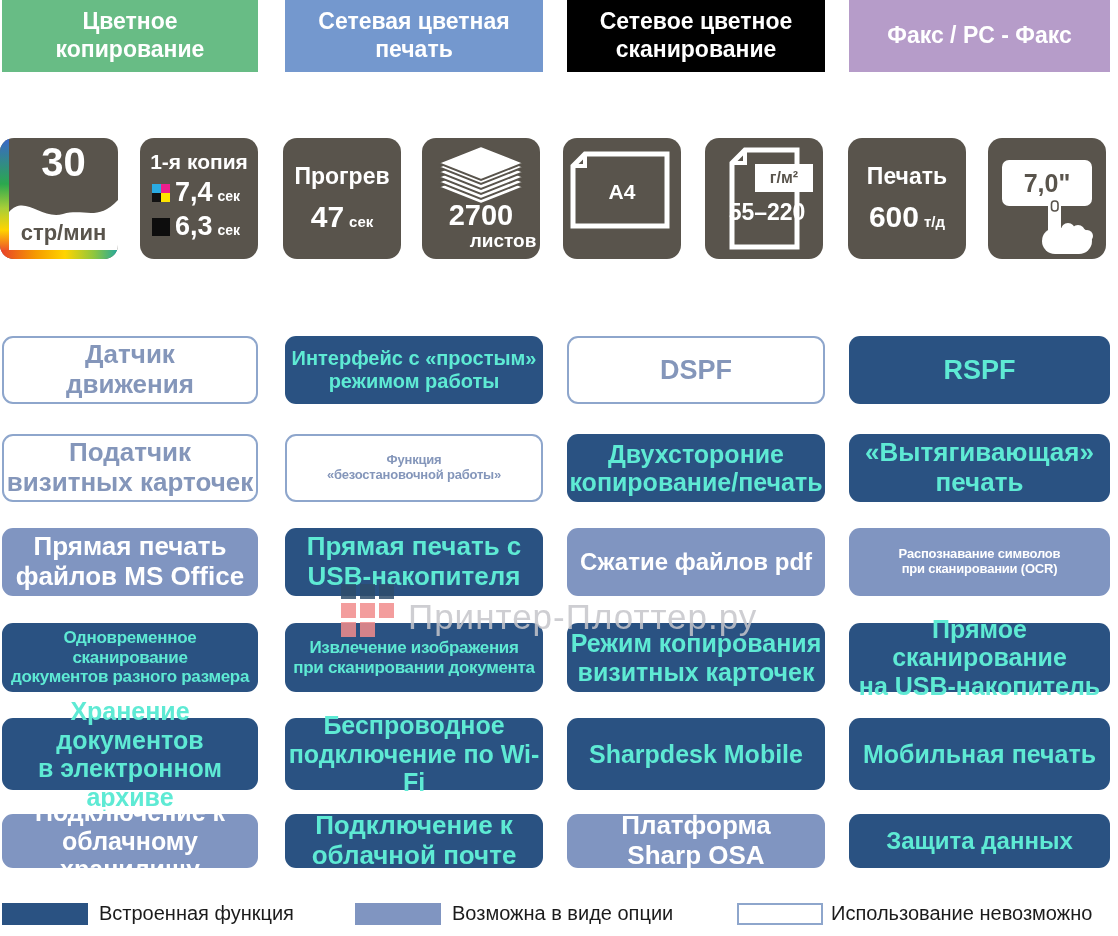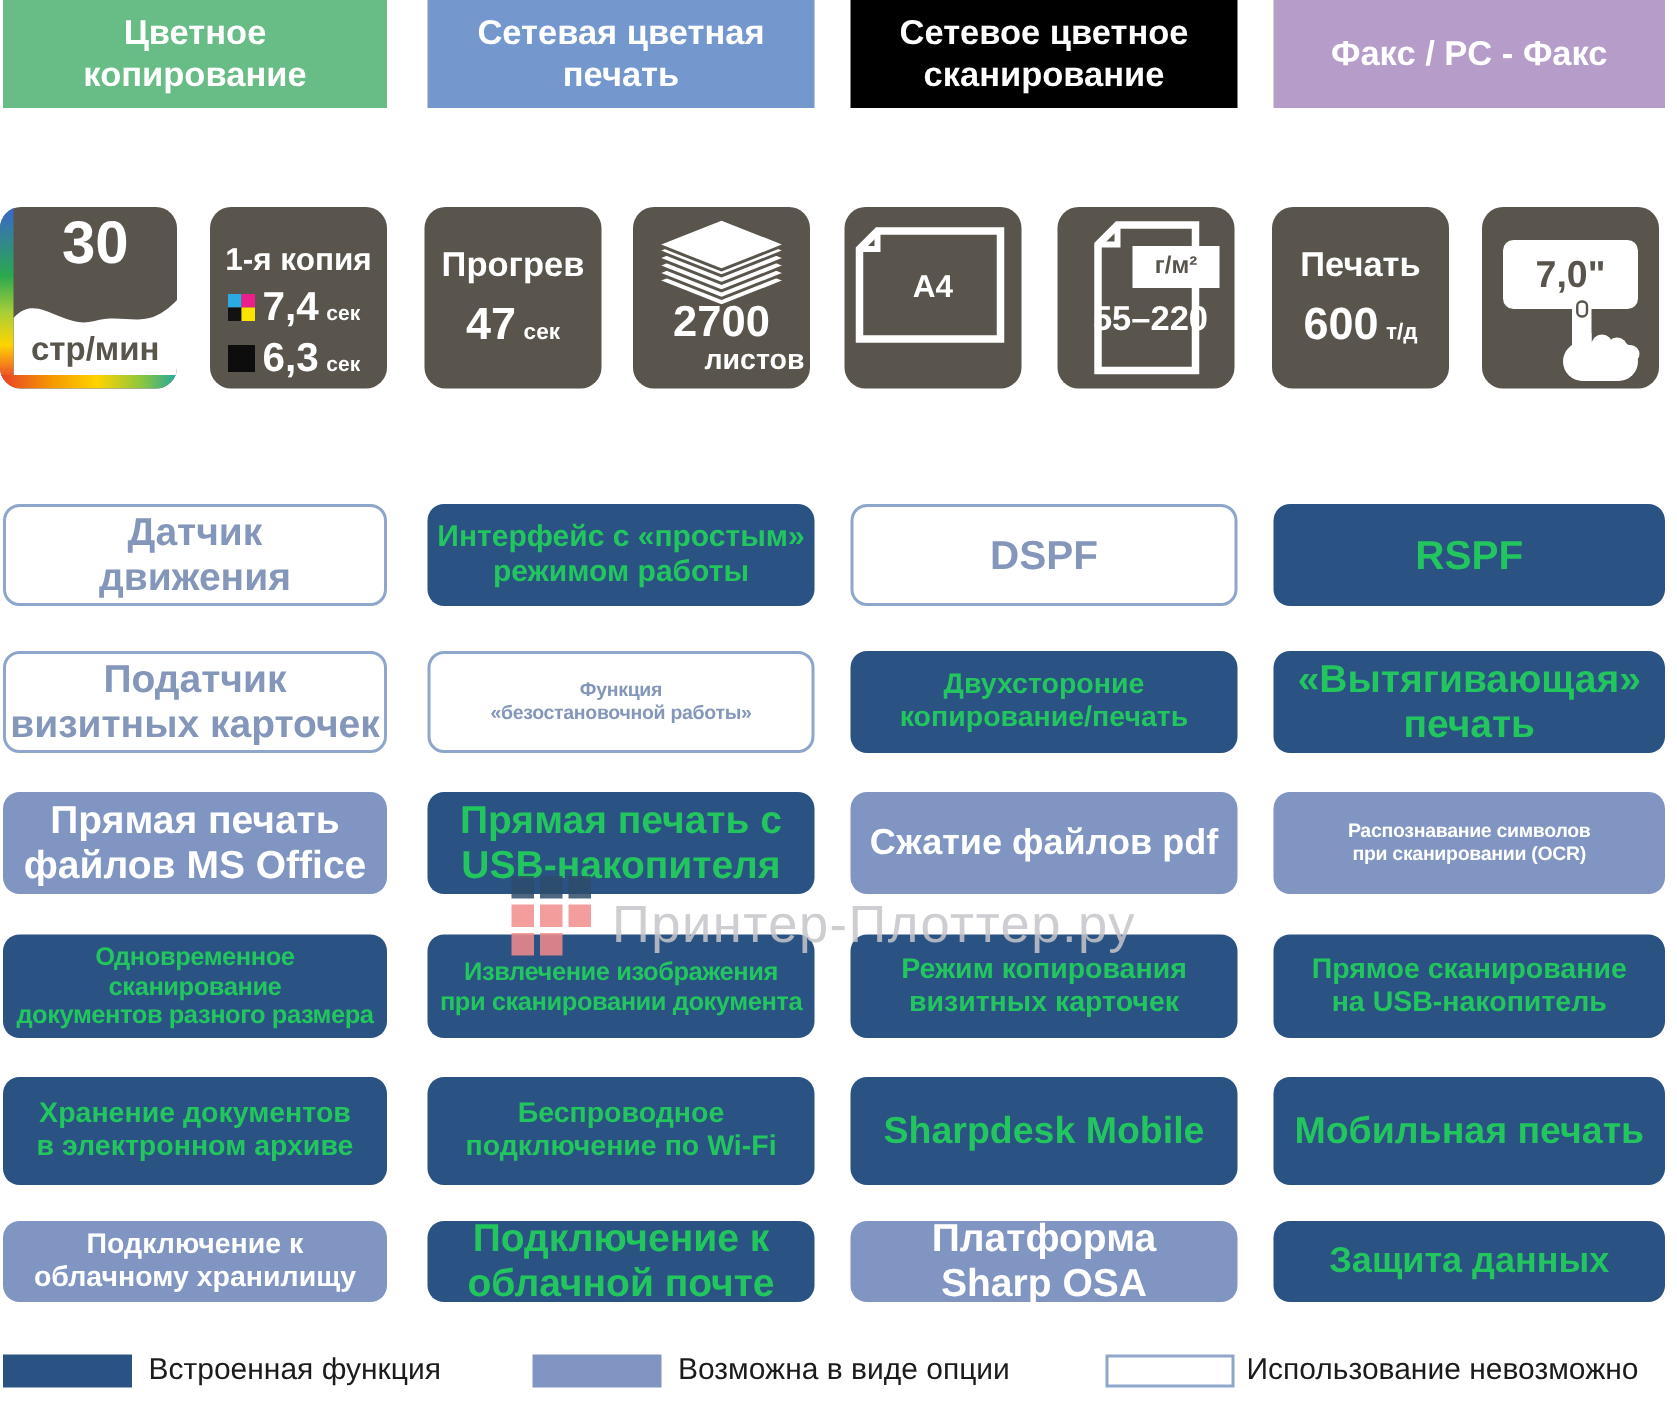--- a/index.html
+++ b/index.html
@@ -20,21 +20,21 @@
   .i1{left:0}.i2{left:140px}.i3{left:283px}.i4{left:422px}.i5{left:563px}.i6{left:705px}.i7{left:848px}.i8{left:988px}
 
   .rb-left{position:absolute;left:0;top:0;bottom:0;width:9px;
            background:linear-gradient(to bottom,#3a66cc 0%,#2ba84e 38%,#a8ce38 58%,#ffd400 76%,#ef5a28 92%,#e8402a 100%);}
   .rb-bottom{position:absolute;left:0;right:0;bottom:0;height:9px;
            background:linear-gradient(to right,#e8402a 0%,#f59a00 30%,#ffd400 55%,#8cc63f 80%,#23a89d 100%);}
   .i1-num{position:absolute;top:2px;left:9px;right:0;text-align:center;font-size:40px;}
   .i1-wave{position:absolute;left:9px;bottom:9px;width:109px;height:62px;}
   .i1-unit{position:absolute;left:9px;right:0;bottom:13px;text-align:center;font-size:22px;color:#59544c;}
 
-  .i2-title{margin-top:24px;text-align:center;font-size:21px;}
+  .i2-title{margin-top:12px;text-align:center;font-size:21px;}
   .i2-row{display:flex;align-items:center;margin:3px 0 0 12px;gap:5px;}
   .cmyk{width:18px;height:18px;display:grid;grid-template-columns:9px 9px;grid-template-rows:9px 9px;flex:none;}
   .cmyk .cq{background:#2aabe2}.cmyk .mq{background:#ec1e8c}.cmyk .kq{background:#121212}.cmyk .yq{background:#ffe400}
   .ksq{width:18px;height:18px;background:#0d0d0d;flex:none;}
   .i2-val{font-size:27px;}
   .i2-sec{font-size:14px;margin-top:7px;}
 
   .spec2{display:flex;flex-direction:column;align-items:center;justify-content:center;height:100%;gap:10px;}
   .spec2-title{font-size:23px;}
   .spec2-row{font-size:30px;display:flex;align-items:baseline;gap:5px;}
@@ -52,25 +52,25 @@
 
   .i8-screen{position:absolute;top:22px;left:14px;width:90px;height:46px;background:#fff;border-radius:7px;
              color:#59544c;font-size:25px;display:flex;align-items:center;justify-content:center;}
   .i8-hand{position:absolute;bottom:3px;right:10px;width:62px;height:60px;}
 
   
   .cell{position:absolute;border-radius:11px;display:flex;align-items:center;justify-content:center;
         text-align:center;font-weight:bold;white-space:pre-line;line-height:1.14;box-sizing:border-box;padding:2px;}
   .row1{top:336px;height:68px}.row2{top:434px;height:68px}.row3{top:528px;height:68px}
   .row4{top:623px;height:69px}.row5{top:718px;height:72px}.row6{top:814px;height:54px}
-  .st-builtin{background:#2a5282;color:#22c55e;}
+  .st-builtin{background:#2a5282;color:#5eead4;}
   .st-option{background:#8095c1;color:#fff;}
   .st-none{background:#fff;border:2px solid #8ea6cc;color:#8496ba;}
   .fs17{font-size:17px;letter-spacing:-0.3px}.fs18{font-size:13px;letter-spacing:-0.2px}
-  .fs20{font-size:20px}.fs21{font-size:19px}.fs22{font-size:26px}.fs24{font-size:24px}
+  .fs20{font-size:20px}.fs21{font-size:25px}.fs22{font-size:26px}.fs24{font-size:24px}
   .fs25{font-size:25px}.fs27{font-size:27px}
 
   
   .wm{position:absolute;left:341px;top:580px;display:flex;align-items:flex-end;gap:14px;opacity:.85;z-index:5;pointer-events:none;}
   .wm-logo{display:grid;grid-template-columns:repeat(3,15px);grid-auto-rows:15px;gap:4px;margin-top:4px;}
   .wm-logo .nb{background:#2e4d6b}.wm-logo .rb{background:#f28c8c}
   .wm-text{font-size:35px;color:#c6c6cb;font-weight:400;letter-spacing:1px;margin-top:0;}
 
   
   .lg-sw{position:absolute;top:903px;width:86px;height:22px;box-sizing:border-box;}

